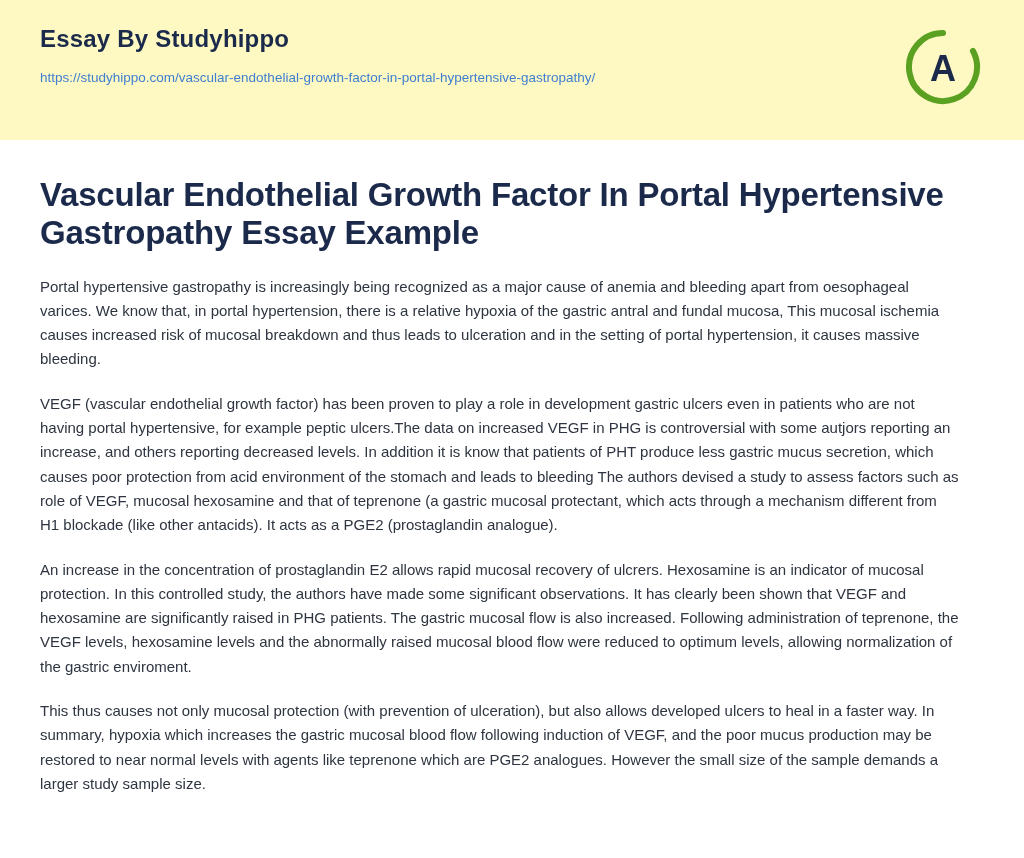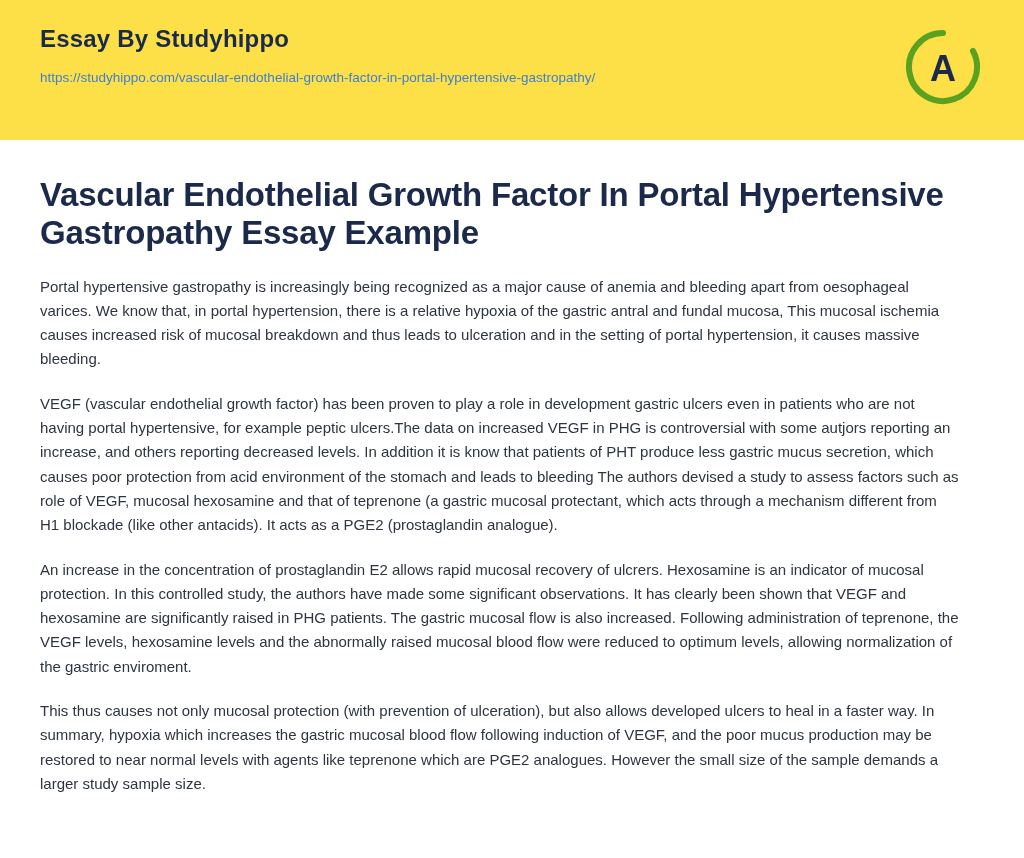--- a/index.html
+++ b/index.html
@@ -12,21 +12,21 @@
     font-family: "Liberation Sans", sans-serif;
   }
   .page {
     width: 1024px;
     height: 858px;
     position: relative;
     overflow: hidden;
     background: #ffffff;
   }
   .header {
-    background: #fde047;
+    background: #fef9c3;
     padding: 26px 40px 22px 40px;
     position: relative;
     height: 140px;
   }
   .brand {
     font-size: 24px;
     font-weight: bold;
     color: #1b2a4a;
     letter-spacing: 0.2px;
     margin: 0 0 14px 0;

